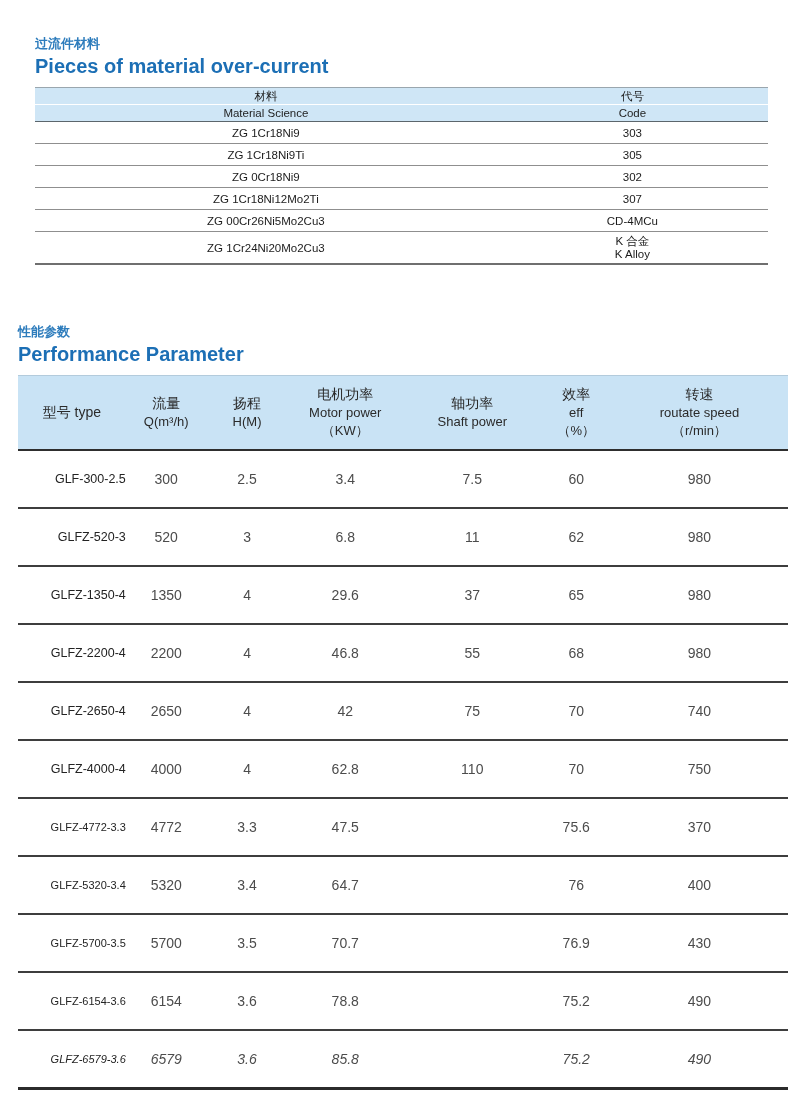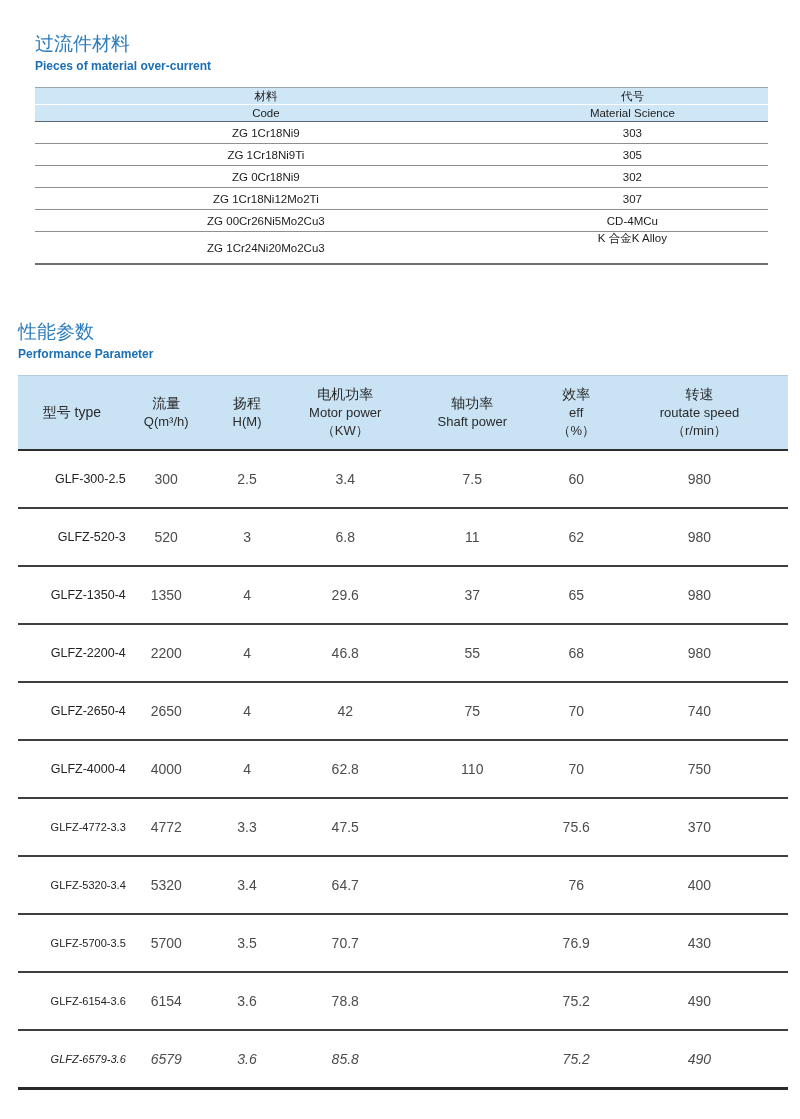--- a/index.html
+++ b/index.html
@@ -3,34 +3,34 @@
 <meta charset="utf-8">
 <style>
   html,body{margin:0;padding:0;background:#fff;}
   #page{position:relative;width:800px;height:1119px;background:#ffffff;overflow:hidden;
         font-family:"Liberation Sans","DejaVu Sans",sans-serif;}
 
   
   .titles{position:absolute;}
   .s1{left:35px;top:33px;}
   .s2{left:18px;top:321px;}
-  .title-zh{font-size:19px;line-height:22px;font-weight:400;color:#2d7cbc;}
-  .title-en{font-size:12px;line-height:23px;font-weight:700;color:#1c6fb5;}
+  .title-zh{font-size:13px;line-height:22px;font-weight:700;color:#2d7cbc;}
+  .title-en{font-size:20px;line-height:23px;font-weight:700;color:#1c6fb5;}
 
   
   .t1{position:absolute;left:35px;top:87px;width:733px;border-top:1px solid #9aa6ae;}
   .t1-head{background:#cfe6f6;border-bottom:1px solid #5c666c;}
   .t1-head-line{display:grid;grid-template-columns:63% 37%;height:16px;line-height:16px;}
   .t1-head-line.top{border-bottom:1px solid #ffffff;}
   .t1-head-line div{text-align:center;font-size:11.5px;color:#1e1e1e;}
   .t1-row{display:grid;grid-template-columns:63% 37%;height:21px;align-items:center;
           border-bottom:1px solid #8f8f8f;}
   .t1-row div{text-align:center;font-size:11.5px;color:#1b1b1b;}
   .t1-row.last{height:31px;border-bottom:2px solid #6f6f6f;}
-  .twolines{display:flex;justify-content:center;line-height:13px;height:100%;}
+  .twolines{display:flex;flex-direction:column;justify-content:center;line-height:13px;height:100%;}
 
   
   .t2{position:absolute;left:18px;top:375px;width:770px;}
   .t2-head{display:grid;grid-template-columns:14% 10.5% 10.5% 15% 18% 9% 23%;
            background:#c9e3f5;height:73px;border-top:1px solid #b3cbdc;
            border-bottom:2px solid #2e2e2e;}
   .hc{display:flex;flex-direction:column;justify-content:center;align-items:center;}
   .hl{text-align:center;}
   .hl.zh{font-size:14px;line-height:19px;color:#2a2a2a;}
   .hl.en{font-size:13px;line-height:18px;color:#2a2a2a;}
@@ -52,22 +52,22 @@
     <div class="title-en">Pieces of material over-current</div>
   </div>
 
   <div class="t1">
     <div class="t1-head">
       <div class="t1-head-line top">
         <div>材料</div>
         <div>代号</div>
       </div>
       <div class="t1-head-line">
+        <div>Material Science</div>
         <div>Code</div>
-        <div>Material Science</div>
       </div>
     </div>
 
     <div class="t1-row">
       <div>ZG 1Cr18Ni9</div>
       <div>303</div>
     </div>
     <div class="t1-row">
       <div>ZG 1Cr18Ni9Ti</div>
       <div>305</div>

